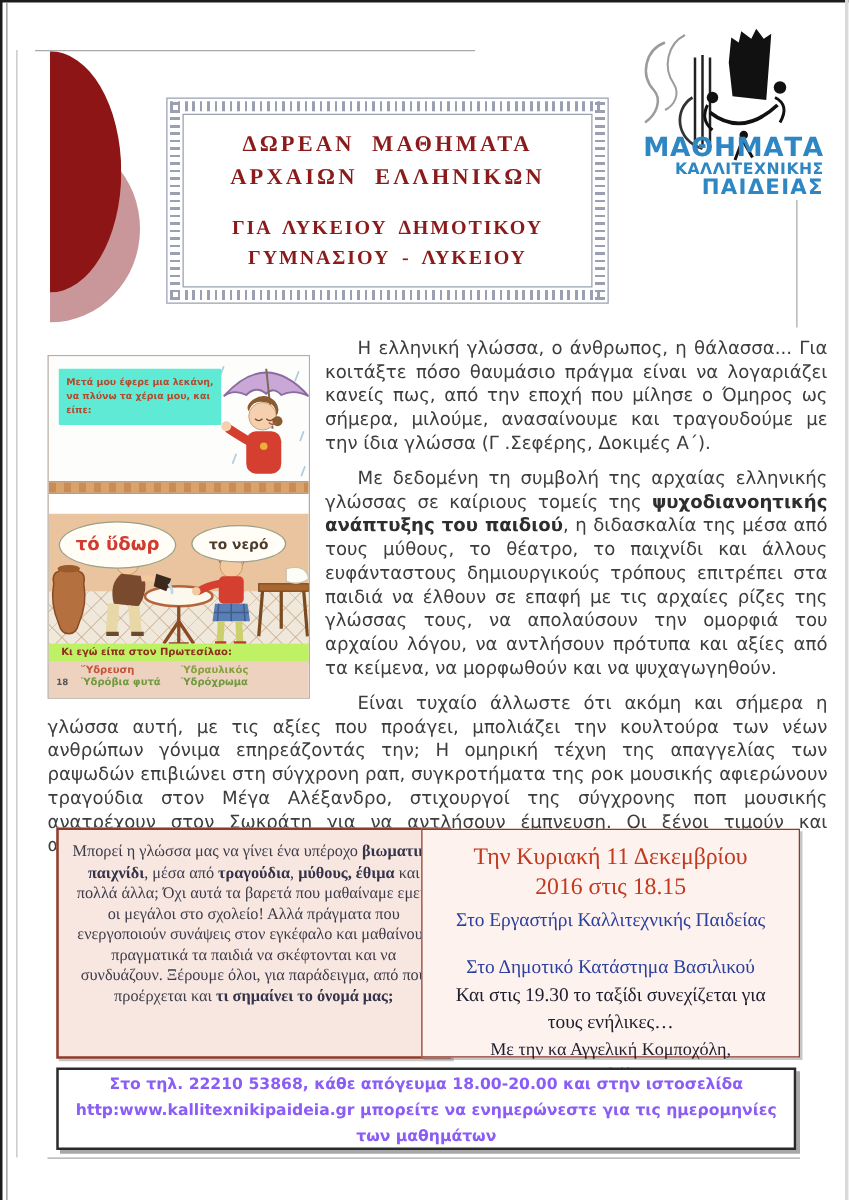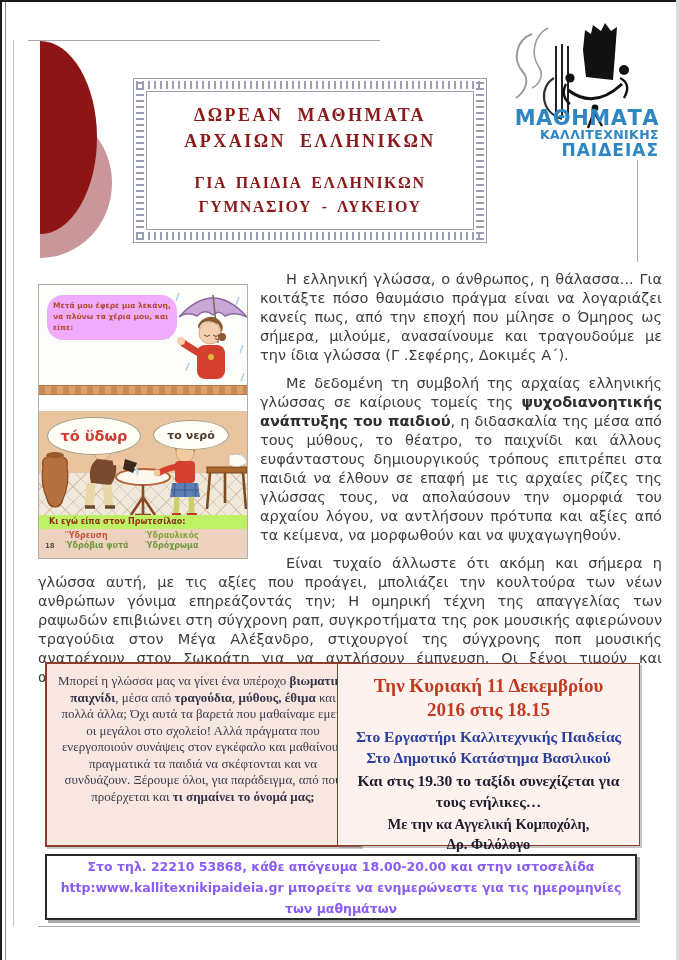--- a/index.html
+++ b/index.html
@@ -46,22 +46,22 @@
   
   .content{position:absolute;left:38px;top:270px;width:624px;color:#3d3d3d;
     font-size:14.5px;line-height:19px;text-align:justify;}
   .content p{margin:0 0 9px 0;text-indent:26px;}
   .content b{color:#2e2e2e;}
   
   .cartoon{float:left;width:210px;height:275px;margin:14px 12px 8px 0;position:relative;
     border:1px solid #b5aca2;box-sizing:border-box;background:#fff;overflow:hidden;
     font-family:"DejaVu Sans",sans-serif;text-align:left;text-indent:0;}
   .panel-top{position:absolute;left:0;top:0;width:100%;height:100px;background:#fdfdfc;}
-  .bubble-top{position:absolute;left:8px;top:10px;width:118px;padding:6px 6px;background:#f0abfc;
-    border-radius:16px;font-size:7.5px;font-weight:bold;color:#b24a2e;line-height:1.45;text-align:left;}
+  .bubble-top{position:absolute;left:8px;top:10px;width:118px;padding:6px 6px;background:#5eead4;
+    border-radius:1px;font-size:7.5px;font-weight:bold;color:#b24a2e;line-height:1.45;text-align:left;}
   .divider{position:absolute;left:0;top:100px;width:100%;height:10px;
     background:repeating-linear-gradient(90deg,#c98c57 0 6px,#daa36c 6px 12px);
     border-top:1px solid #b57a45;border-bottom:1px solid #b57a45;box-sizing:border-box;}
   .panel-main{position:absolute;left:0;top:126px;width:100%;height:120px;background:#e9c49e;}
   .floor{position:absolute;left:0;top:62px;width:100%;height:58px;background:
     repeating-linear-gradient(45deg,rgba(190,160,130,0.45) 0 1px,rgba(0,0,0,0) 1px 11px),
     repeating-linear-gradient(-45deg,rgba(190,160,130,0.45) 0 1px,rgba(0,0,0,0) 1px 11px),#f0e8da;}
   .bubble{position:absolute;background:#fffdf6;border:1px solid #9aa08a;border-radius:50%;
     display:flex;align-items:center;justify-content:center;font-weight:bold;}
   .bubble-ancient{left:8px;top:6px;width:92px;height:36px;font-size:14.5px;color:#d13b2f;}
@@ -73,21 +73,21 @@
   .word-col{display:flex;flex-direction:column;width:80px;}
   .pagenum{position:absolute;left:6px;bottom:2px;font-size:7px;color:#555;font-weight:bold;}
   
   .info-box{position:absolute;left:45px;top:662px;width:316px;height:185px;box-sizing:border-box;
     background:#f8e7e1;border:2px solid #8e3b2b;box-shadow:2px 2px 0 rgba(130,130,130,0.45);
     padding:9px 10px;font-family:"Liberation Serif",serif;font-size:13px;line-height:16.5px;
     color:#3b3b4a;text-align:center;}
   .info-box b{color:#33334a;}
   .event-box{position:absolute;left:337px;top:663px;width:303px;height:183px;box-sizing:border-box;
     background:#fdf2ee;border:1.5px solid #8e3b2b;box-shadow:2px 2px 0 rgba(130,130,130,0.45);
-    padding:10px 8px 0;font-family:"Liberation Serif",serif;text-align:center;font-weight:bold;}
+    padding:10px 20px 0;font-family:"Liberation Serif",serif;text-align:center;font-weight:normal;}
   .event-head{color:#c23a1f;font-size:19px;line-height:24px;}
   .event-venue{color:#2b3f9d;font-size:15.5px;line-height:21px;margin-top:4px;}
   .event-adult{color:#1d1d2e;font-size:15.5px;line-height:21px;margin-top:2px;}
   .event-teacher{color:#1d1d2e;font-size:14.5px;line-height:20px;margin-top:2px;}
   .footer-box{position:absolute;left:45px;top:854px;width:592px;height:66px;box-sizing:border-box;
     background:#fff;border:2px solid #2a2a2a;box-shadow:3px 3px 0 rgba(110,110,110,0.6);
     display:flex;flex-direction:column;align-items:center;justify-content:flex-start;
     font-size:12.5px;font-weight:bold;color:#8b5cf6;line-height:21px;text-align:center;}
 </style>
 </head>
@@ -110,21 +110,21 @@
   <div class="circle-clip clip-dark">
       <div class="disc"></div>
     </div>
 
   <div class="title-frame">
     <div class="title-mid">
       <div class="title-core">
         <div class="t-big">ΔΩΡΕΑΝ ΜΑΘΗΜΑΤΑ</div>
         <div class="t-big">ΑΡΧΑΙΩΝ ΕΛΛΗΝΙΚΩΝ</div>
         <div class="t-gap"></div>
-        <div class="t-small">ΓΙΑ ΠΑΙΔΙΑ ΕΛΛΗΝΙΚΩΝ</div>
+        <div class="t-small">ΓΙΑ ΛΥΚΕΙΟΥ ΔΗΜΟΤΙΚΟΥ</div>
         <div class="t-small">ΓΥΜΝΑΣΙΟΥ - ΛΥΚΕΙΟΥ</div>
       </div>
     </div>
   </div>
 
   <div class="logo">
     <svg width="160" height="112" viewBox="0 0 160 112">
       <path d="M28 14 C12 20 8 40 19 52 C26 60 21 72 12 78" stroke="#9b9b9b" stroke-width="2" fill="none"></path>
       <path d="M44 8 C30 15 26 34 35 47 C40 55 36 64 28 68" stroke="#9b9b9b" stroke-width="1.6" fill="none"></path>
       <path d="M50 58 C35 67 36 92 58 99" stroke="#333333" stroke-width="2.2" fill="none"></path>
@@ -230,21 +230,21 @@
     <p><span>Με δεδομένη τη συμβολή της αρχαίας ελληνικής γλώσσας σε καίριους τομείς της </span><b>ψυχοδιανοητικής ανάπτυξης του παιδιού</b><span>, η διδασκαλία της μέσα από τους μύθους, το θέατρο, το παιχνίδι και άλλους ευφάνταστους δημιουργικούς τρόπους επιτρέπει στα παιδιά να έλθουν σε επαφή με τις αρχαίες ρίζες της γλώσσας τους, να απολαύσουν την ομορφιά του αρχαίου λόγου, να αντλήσουν πρότυπα και αξίες από τα κείμενα, να μορφωθούν και να ψυχαγωγηθούν.</span></p>
     <p><span>Είναι τυχαίο άλλωστε ότι ακόμη και σήμερα η γλώσσα αυτή, με τις αξίες που προάγει, μπολιάζει την κουλτούρα των νέων ανθρώπων γόνιμα επηρεάζοντάς την; Η ομηρική τέχνη της απαγγελίας των ραψωδών επιβιώνει στη σύγχρονη ραπ, συγκροτήματα της ροκ μουσικής αφιερώνουν τραγούδια στον Μέγα Αλέξανδρο, στιχουργοί της σύγχρονης ποπ μουσικής ανατρέχουν στον Σωκράτη για να αντλήσουν έμπνευση. Οι ξένοι τιμούν και αξιοποιούν τη γλώσσα μας. </span><b>Εμείς</b><span>;</span></p>
   </div>
 
   <div class="info-box"><span>Μπορεί η γλώσσα μας να γίνει ένα υπέροχο </span><b>βιωματικό παιχνίδι</b><span>, μέσα από </span><b>τραγούδια</b><span>, </span><b>μύθους, έθιμα</b><span> και πολλά άλλα; Όχι αυτά τα βαρετά που μαθαίναμε εμείς οι μεγάλοι στο σχολείο! Αλλά πράγματα που ενεργοποιούν συνάψεις στον εγκέφαλο και μαθαίνουν πραγματικά τα παιδιά να σκέφτονται και να συνδυάζουν. Ξέρουμε όλοι, για παράδειγμα, από πού προέρχεται και </span><b>τι σημαίνει το όνομά μας;</b></div>
 
   <div class="event-box">
     <div class="event-head">Την Κυριακή 11 Δεκεμβρίου</div>
     <div class="event-head">2016 στις 18.15</div>
     <div class="event-venue">Στο Εργαστήρι Καλλιτεχνικής Παιδείας</div>
-    <div class="event-venue" style="margin-top:0;">Στο Δημοτικό Κατάστημα Βασιλικού</div>
+    <div class="event-venue" style="margin-top:16px;">Στο Δημοτικό Κατάστημα Βασιλικού</div>
     <div class="event-adult">Και στις 19.30 το ταξίδι συνεχίζεται για τους ενήλικες…</div>
     <div class="event-teacher">Με την κα Αγγελική Κομποχόλη,</div>
     <div class="event-teacher" style="margin-top:0;">Δρ. Φιλόλογο</div>
   </div>
 
   <div class="footer-box">
     <div>Στο τηλ. 22210 53868, κάθε απόγευμα 18.00-20.00 και στην ιστοσελίδα</div>
     <div>http:www.kallitexnikipaideia.gr μπορείτε να ενημερώνεστε για τις ημερομηνίες των μαθημάτων</div>
   </div>
 

